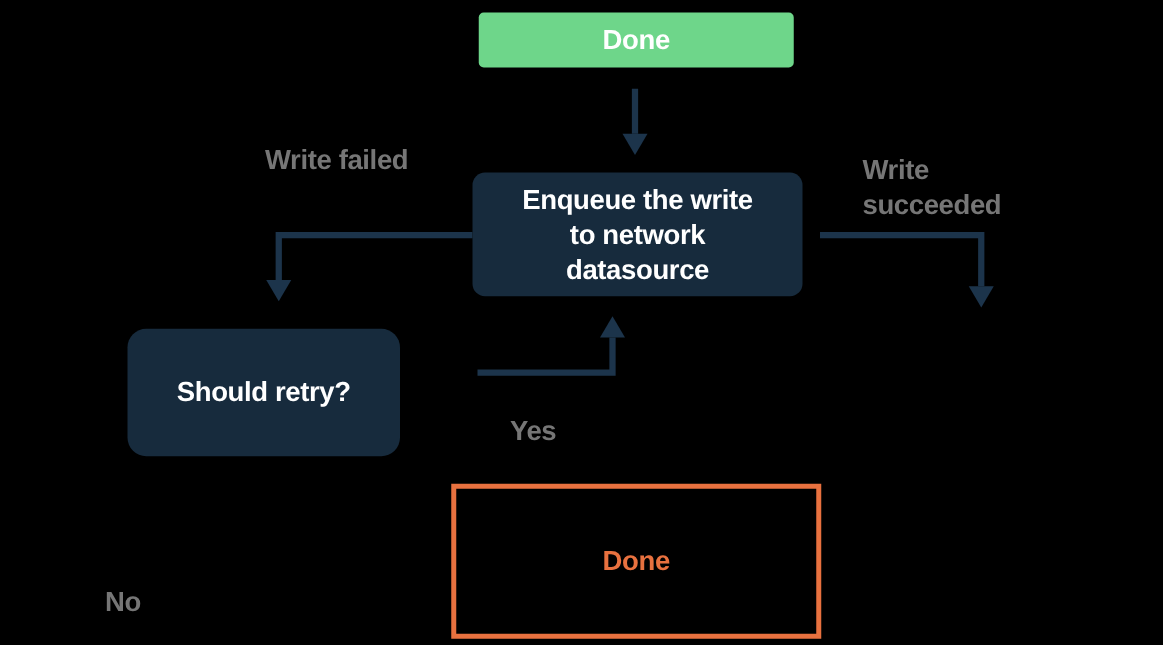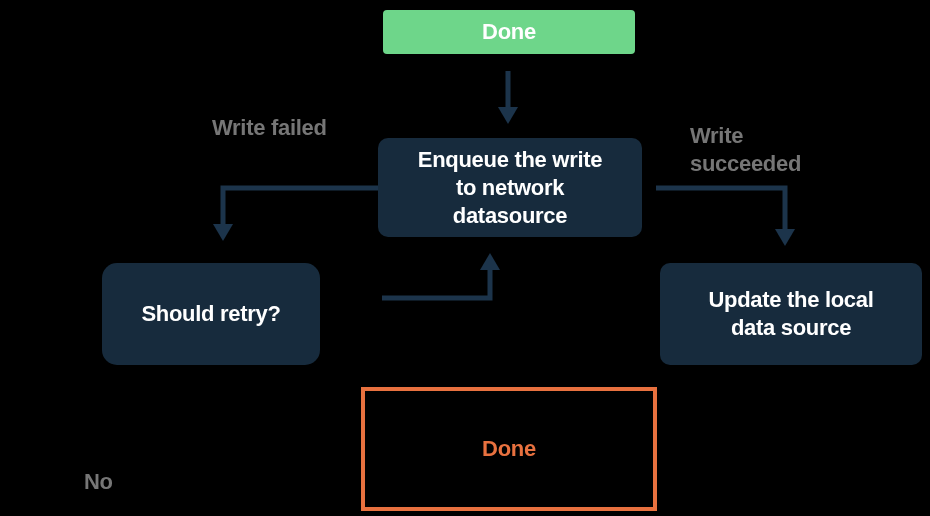--- a/index.html
+++ b/index.html
@@ -104,25 +104,23 @@
   </div>
 
   <div class="node node-navy node-enqueue">
     <span>Enqueue the write to network datasource</span>
   </div>
 
   <div class="node node-navy node-should-retry">
     <span>Should retry?</span>
   </div>
 
-  <div class="node node-navy node-update-local">
-    <span>Update the local data source</span>
-  </div>
 
   <div class="node node-done">
     <span>Done</span>
   </div>
 
   <div class="edge-label label-write-failed">Write failed</div>
   <div class="edge-label label-write-succeeded">Write succeeded</div>
+  <div class="edge-label label-yes">Yes</div>
   <div class="edge-label label-no">No</div>
 
 </div>
 
 </body></html>

